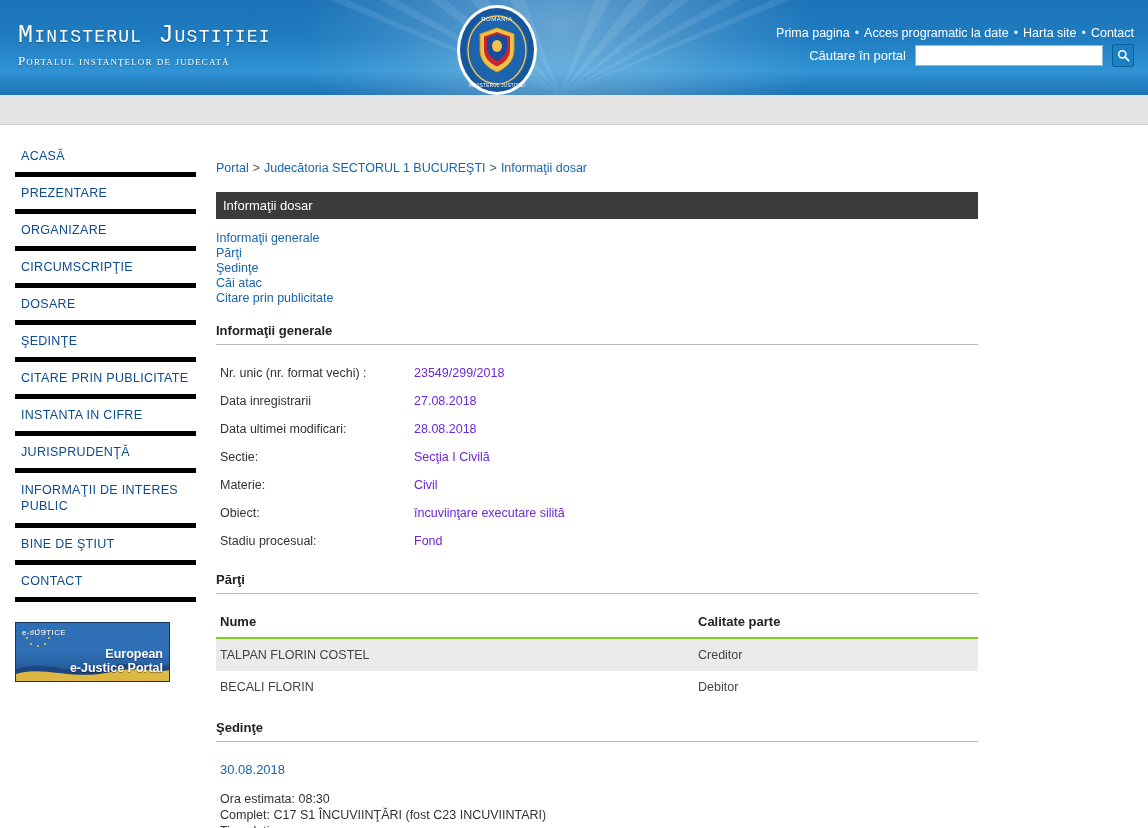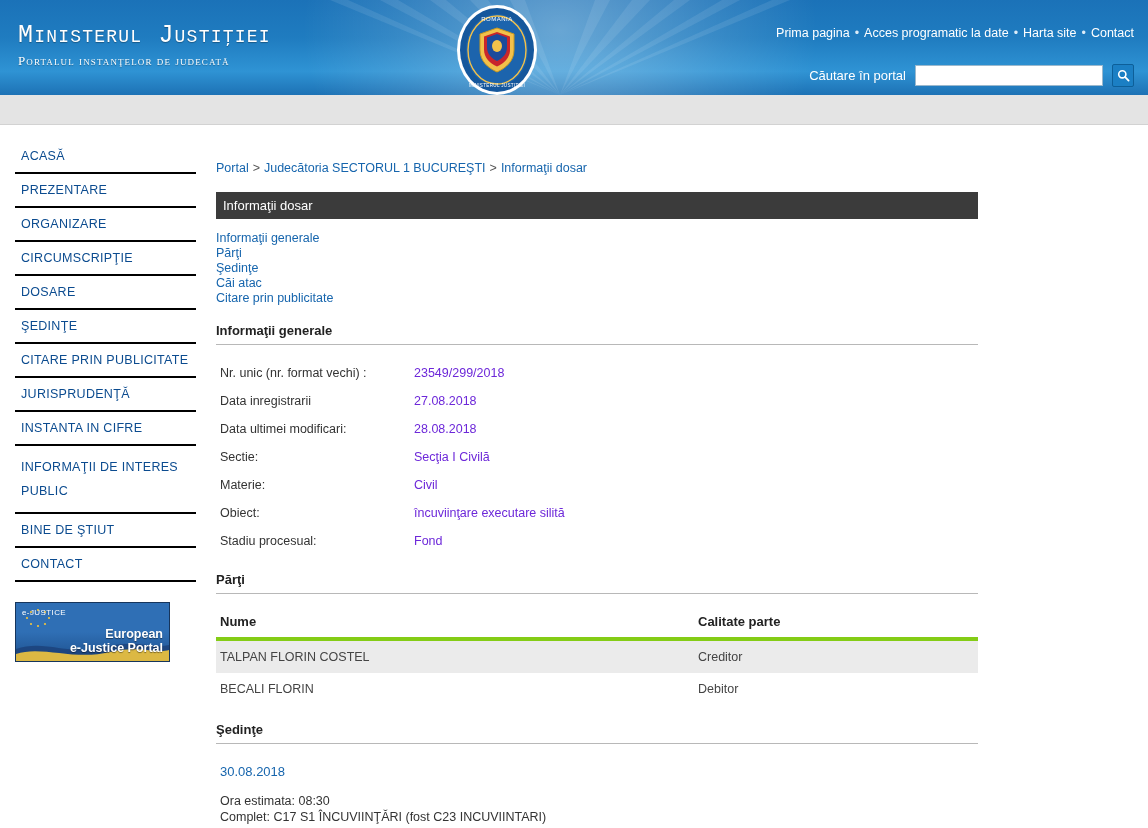--- a/index.html
+++ b/index.html
@@ -71,21 +71,21 @@
     white-space: nowrap;
   }
   .topnav a {
     color: #ffffff;
     text-decoration: none;
   }
   .topnav .sep { margin: 0 5px; color:#dcecf8; }
 
   .searchbar {
     position: absolute;
-    right: 14px; top: 64px;
+    right: 14px; top: 44px;
     display: flex;
     align-items: center;
     gap: 9px;
   }
   .search-label {
     color: #ffffff;
     font-size: 13px;
     white-space: nowrap;
   }
   .search-input {
@@ -122,29 +122,29 @@
   }
 
   
   .sidebar {
     position: absolute;
     left: 15px; top: 15px;
     width: 181px;
   }
   .side-item {
     display: block;
-    border-bottom: 2px solid #000000;
+    border-bottom: 5px solid #000000;
     padding: 9px 6px 9px 6px;
     color: #0b4b8f;
     font-size: 12.5px;
     letter-spacing: .3px;
     text-decoration: none;
     cursor: pointer;
   }
-  .side-item.two-line { line-height: 24px; }
+  .side-item.two-line { line-height: 16px; }
 
   .ejustice {
     margin-top: 20px;
     width: 155px; height: 60px;
     background: linear-gradient(to bottom, #2f6fb5 0%, #2f6fb5 50%, #1d4f8c 100%);
     border: 1px solid #16355c;
     position: relative;
     color: #ffffff;
     overflow: hidden;
   }
@@ -231,21 +231,21 @@
     margin-top: 14px;
     border-collapse: collapse;
     font-size: 12.5px;
   }
   .ptable th {
     text-align: left;
     font-weight: bold;
     color: #222;
     font-size: 13px;
     padding: 6px 0 8px 4px;
-    border-bottom: 4px solid #84cc16;
+    border-bottom: 2px solid #84cc16;
   }
   .ptable td {
     padding: 9px 0 9px 4px;
     color: #444;
   }
   .ptable tr.alt td { background: #ebebeb; }
   .col-nume { width: 478px; }
 
   .hearing {
     margin-top: 18px;
@@ -325,22 +325,22 @@
 <div class="page">
 
   <div class="sidebar">
     <a class="side-item">ACASĂ</a>
     <a class="side-item">PREZENTARE</a>
     <a class="side-item">ORGANIZARE</a>
     <a class="side-item">CIRCUMSCRIPŢIE</a>
     <a class="side-item">DOSARE</a>
     <a class="side-item">ŞEDINŢE</a>
     <a class="side-item">CITARE PRIN PUBLICITATE</a>
+    <a class="side-item">INSTANTA IN CIFRE</a>
     <a class="side-item">JURISPRUDENŢĂ</a>
-    <a class="side-item">INSTANTA IN CIFRE</a>
     <a class="side-item two-line">INFORMAŢII DE INTERES PUBLIC</a>
     <a class="side-item">BINE DE ŞTIUT</a>
     <a class="side-item">CONTACT</a>
 
     <div class="ejustice">
       <svg class="ej-wave" viewBox="0 0 155 26" preserveAspectRatio="none">
         <path d="M0 14 C 30 4, 55 22, 90 12 C 120 4, 140 14, 155 10 L155 26 L0 26 Z" fill="#1b3f77" opacity=".75"></path>
         <path d="M0 19 C 25 10, 60 26, 95 17 C 125 10, 142 19, 155 15 L155 26 L0 26 Z" fill="#f2c53d" opacity=".9"></path>
       </svg>
       <svg class="ej-star" viewBox="0 0 36 22">

